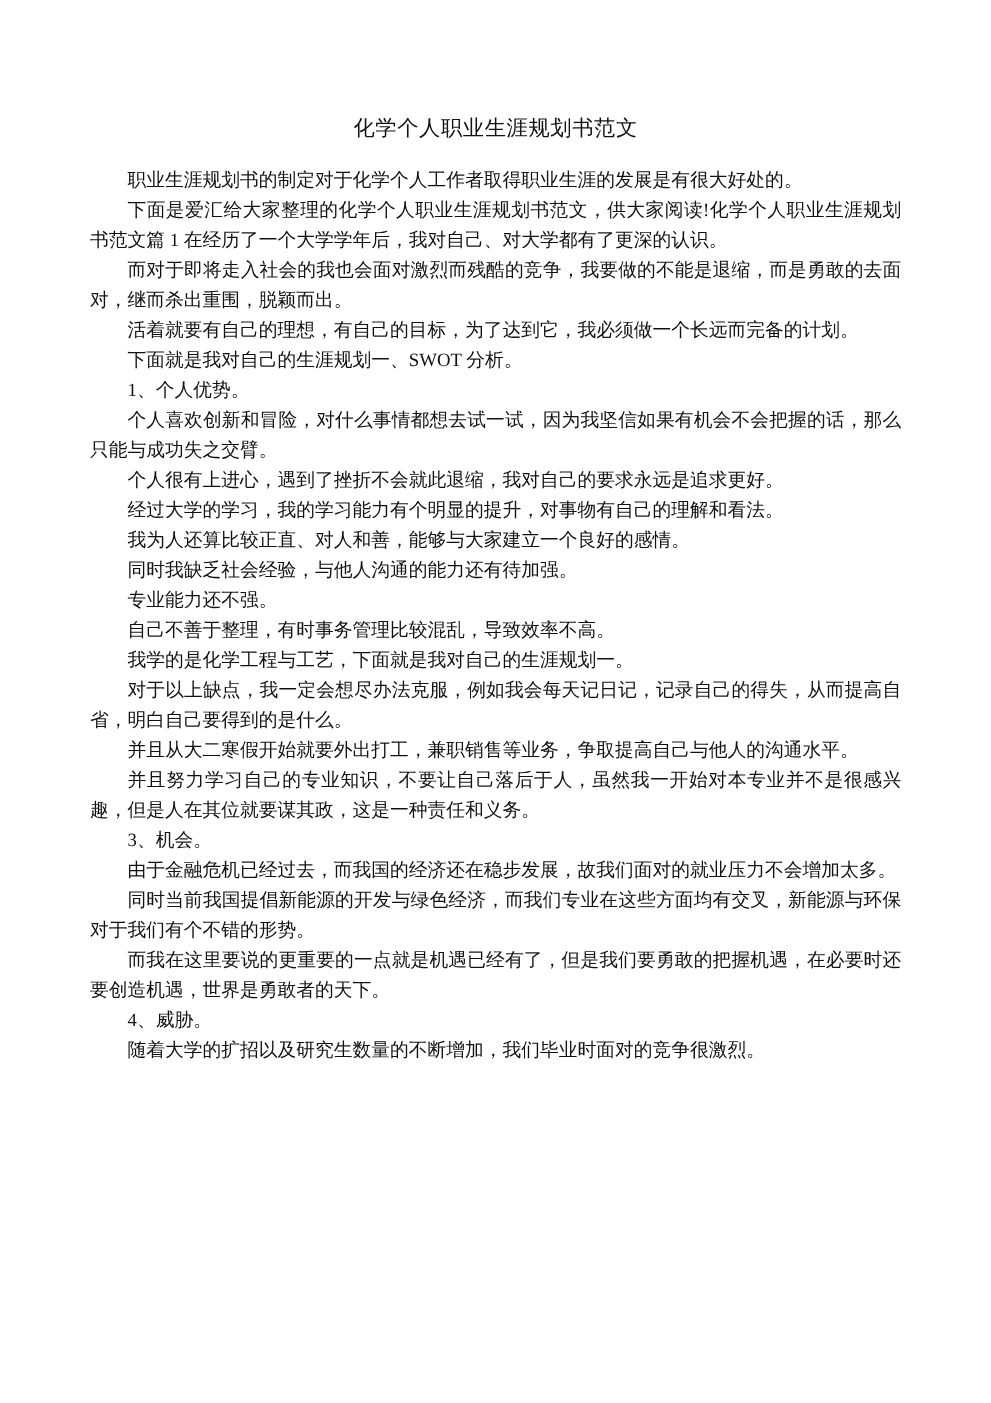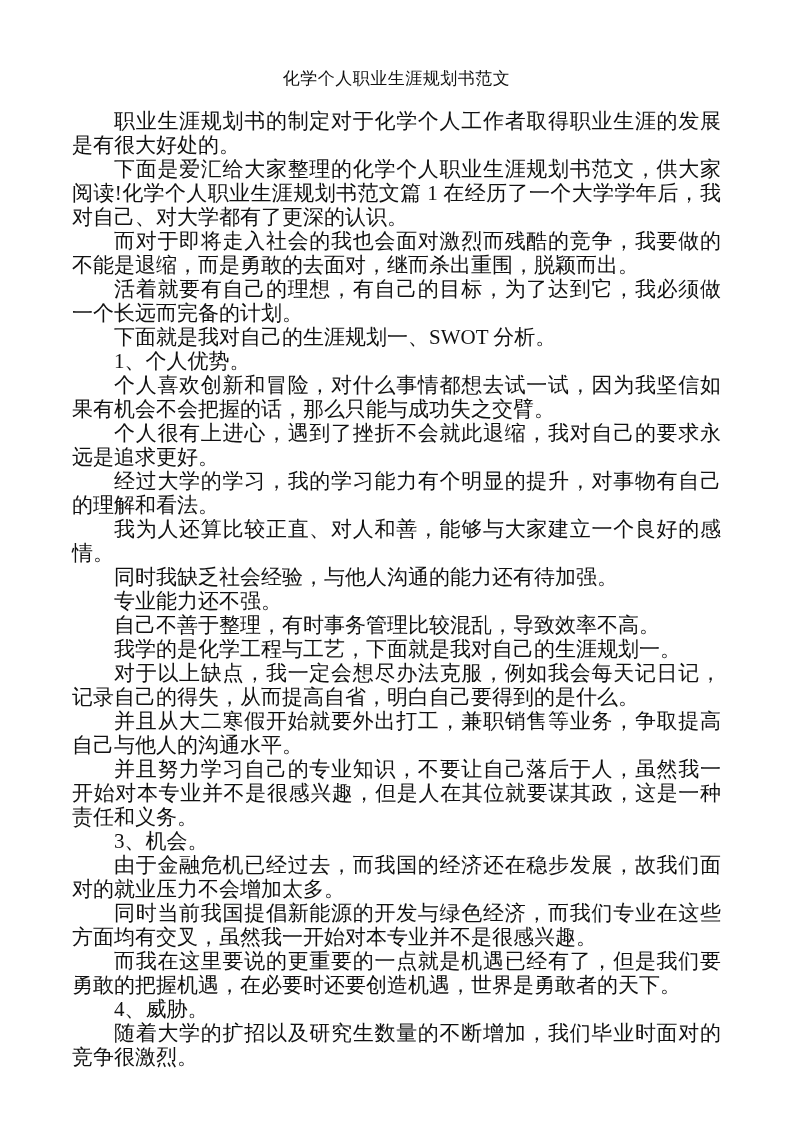--- a/index.html
+++ b/index.html
@@ -9,33 +9,33 @@
   }
   .page {
     position: relative;
     width: 793px;
     height: 1122px;
     background: #ffffff;
     overflow: hidden;
     font-family: "Liberation Serif", "DejaVu Serif", serif;
     color: #111111;
     box-sizing: border-box;
-    padding: 66px 72px 0 72px;
+    padding: 90px 72px 0 72px;
   }
   .doc-title {
     margin: 0 0 17px 0;
     font-size: 17px;
     line-height: 26px;
     font-weight: normal;
     text-align: center;
     letter-spacing: 0.5px;
   }
   .doc-body p {
     margin: 0;
-    font-size: 21px;
+    font-size: 15px;
     line-height: 24px;
     text-indent: 2em;
     text-align: justify;
     word-break: break-all;
   }
 </style>
 </head>
 <body>
 
 <div class="page">
@@ -53,18 +53,18 @@
     <p>我为人还算比较正直、对人和善，能够与大家建立一个良好的感情。</p>
     <p>同时我缺乏社会经验，与他人沟通的能力还有待加强。</p>
     <p>专业能力还不强。</p>
     <p>自己不善于整理，有时事务管理比较混乱，导致效率不高。</p>
     <p>我学的是化学工程与工艺，下面就是我对自己的生涯规划一。</p>
     <p>对于以上缺点，我一定会想尽办法克服，例如我会每天记日记，记录自己的得失，从而提高自省，明白自己要得到的是什么。</p>
     <p>并且从大二寒假开始就要外出打工，兼职销售等业务，争取提高自己与他人的沟通水平。</p>
     <p>并且努力学习自己的专业知识，不要让自己落后于人，虽然我一开始对本专业并不是很感兴趣，但是人在其位就要谋其政，这是一种责任和义务。</p>
     <p>3、机会。</p>
     <p>由于金融危机已经过去，而我国的经济还在稳步发展，故我们面对的就业压力不会增加太多。</p>
-    <p>同时当前我国提倡新能源的开发与绿色经济，而我们专业在这些方面均有交叉，虽然我一开始对本专业并不是很感兴趣。</p>
+    <p>同时当前我国提倡新能源的开发与绿色经济，而我们专业在这些方面均有交叉，新能源与环保对于我们有个不错的形势。</p>
     <p>而我在这里要说的更重要的一点就是机遇已经有了，但是我们要勇敢的把握机遇，在必要时还要创造机遇，世界是勇敢者的天下。</p>
     <p>4、威胁。</p>
     <p>随着大学的扩招以及研究生数量的不断增加，我们毕业时面对的竞争很激烈。</p>
   </div>
 </div>
 
 </body></html>

